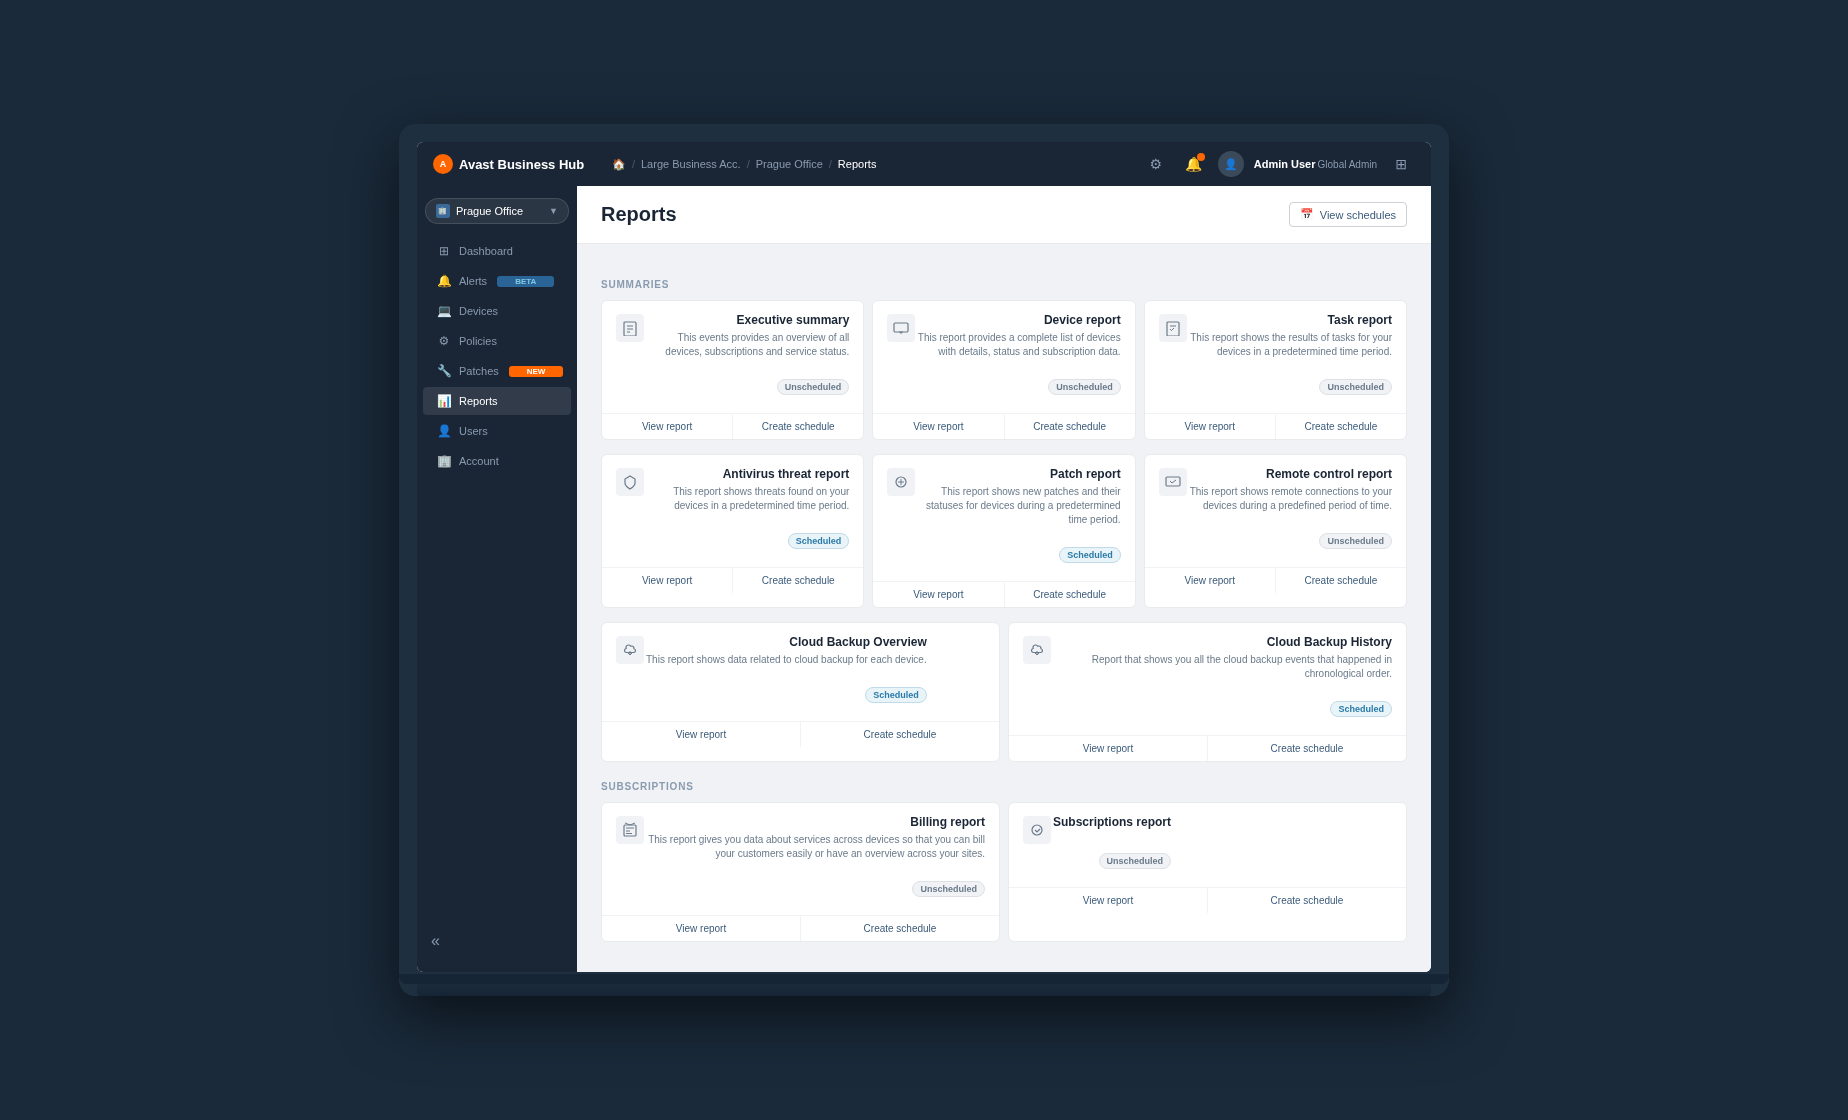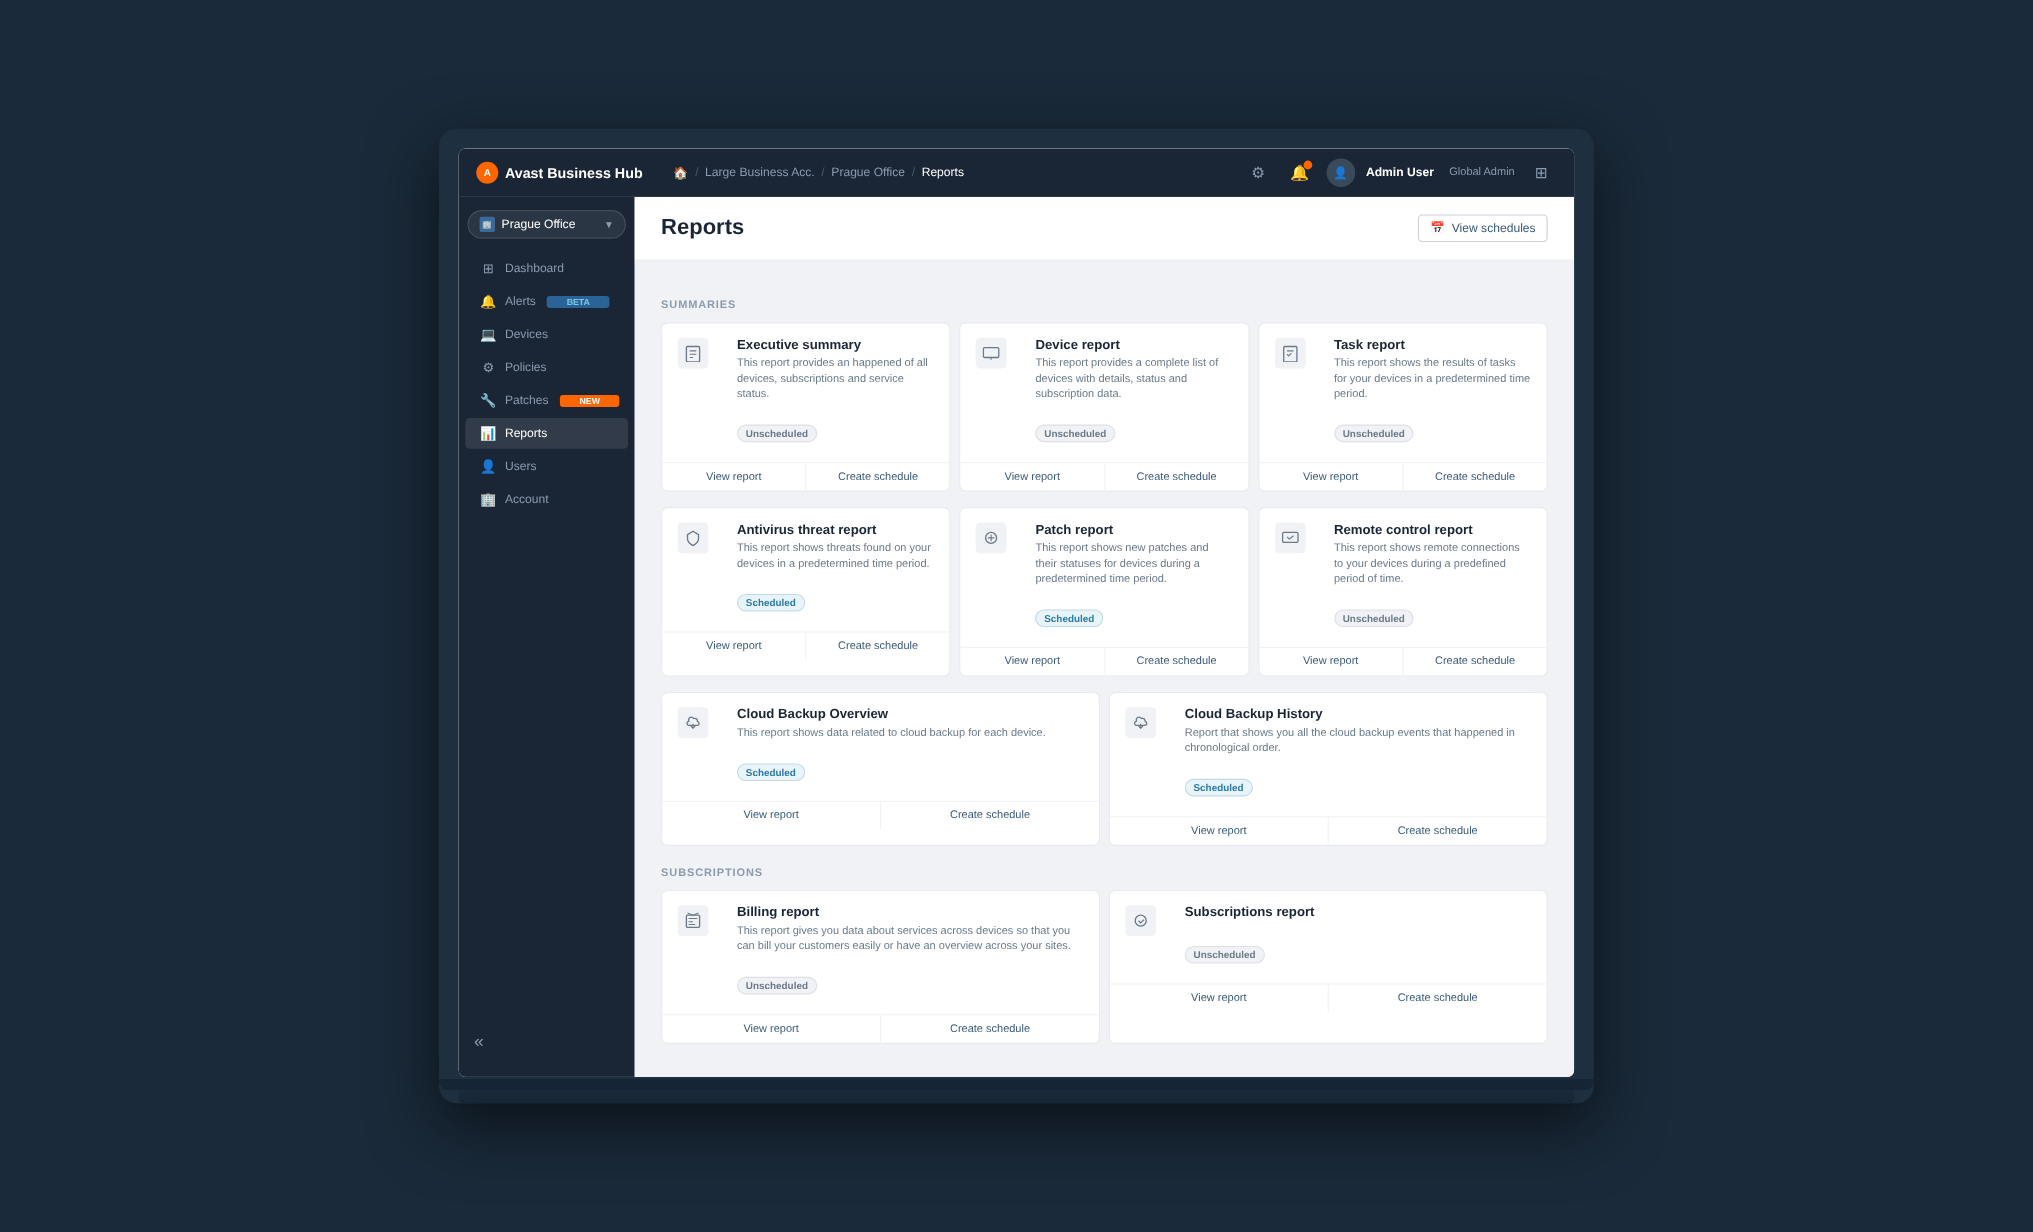--- a/index.html
+++ b/index.html
@@ -89,21 +89,22 @@
     }
     .notif-dot {
       width: 8px; height: 8px;
       background: #f60;
       border-radius: 50%;
       position: absolute;
       top: 3px; right: 3px;
     }
     .topbar-user {
       display: flex;
-      gap: 14px;
+      align-items: center;
+      gap: 2px;
       color: white;
       font-size: 11px;
     }
     .user-avatar {
       width: 26px; height: 26px;
       background: #3a4a5a;
       border-radius: 50%;
       display: flex;
       align-items: center;
       justify-content: center;
@@ -244,22 +245,23 @@
       border: 1px solid #e8eaec;
       border-radius: 6px;
       overflow: hidden;
     }
     .card-body {
       padding: 12px 14px;
     }
     .card-title-row {
       display: flex;
       align-items: flex-start;
-      gap: 26px;
+      gap: 2px;
       margin-bottom: 6px;
+      text-align: right;
     }
     .card-icon {
       width: 28px;
       height: 28px;
       background: #f0f2f5;
       border-radius: 4px;
       display: flex;
       align-items: center;
       justify-content: center;
       color: #6a7a8a;
@@ -428,21 +430,21 @@
                   <div class="card-icon">
                     <svg width="16" height="16" viewBox="0 0 16 16" fill="none" xmlns="http://www.w3.org/2000/svg">
                         <rect x="2" y="2" width="12" height="14" rx="1" stroke="#6a7a8a" stroke-width="1.2"></rect>
                         <line x1="5" y1="6" x2="11" y2="6" stroke="#6a7a8a" stroke-width="1"></line>
                         <line x1="5" y1="9" x2="11" y2="9" stroke="#6a7a8a" stroke-width="1"></line>
                         <line x1="5" y1="12" x2="8" y2="12" stroke="#6a7a8a" stroke-width="1"></line>
                       </svg>
                   </div>
                   <div>
                     <div class="card-title">Executive summary</div>
-                    <div class="card-desc">This report provides an happened of all devices, subscriptions and service status.</div>
+                    <div class="card-desc">This events provides an overview of all devices, subscriptions and service status.</div>
                     <span class="status-badge status-unscheduled">Unscheduled</span>
                   </div>
                 </div>
               </div>
               <div class="card-actions">
                 <button class="card-action-btn">View report</button>
                 <button class="card-action-btn">Create schedule</button>
               </div>
             </div>
 

